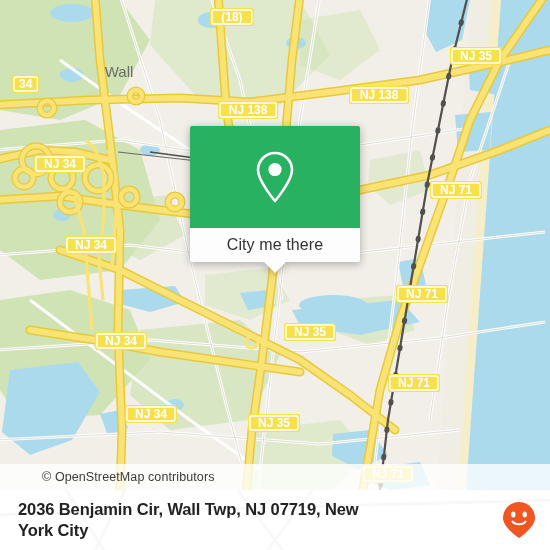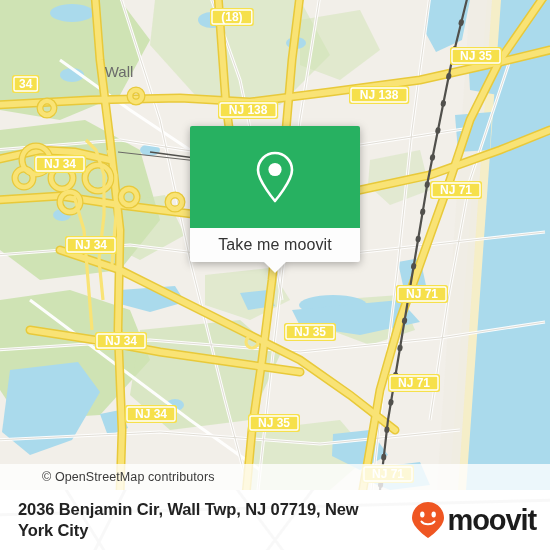--- a/index.html
+++ b/index.html
@@ -296,21 +296,21 @@
     </div>
 
     <div class="callout">
       <div class="callout-top">
         <svg class="pin-icon" width="46" height="56" viewBox="0 0 46 56">
           <path d="M23 4 C13.6 4 6 11.6 6 21 C6 32 23 52 23 52 C23 52 40 32 40 21 C40 11.6 32.4 4 23 4 Z" fill="none" stroke="#ffffff" stroke-width="2.6" stroke-linejoin="round"></path>
           <circle cx="23" cy="20.5" r="6.6" fill="#ffffff"></circle>
         </svg>
       </div>
       <div class="callout-bottom">
-        <span class="label">Take me moovit</span>
+        <span class="label">City me there</span>
         <div class="callout-tail"></div>
       </div>
     </div>
   </div>
 
   <div class="footer">
     <svg class="footer-watermark" width="550" height="60" viewBox="0 0 550 60">
       <g stroke="#8a8a8a" stroke-width="3" fill="none">
         <path d="M60 -10 L110 70"></path>
           <path d="M130 -10 L90 70"></path>
@@ -322,16 +322,15 @@
 
     <div class="footer-address">2036 Benjamin Cir, Wall Twp, NJ 07719, New York City</div>
 
     <div class="brand">
       <svg width="34" height="38" viewBox="0 0 34 38">
         <path d="M17 1 C8.2 1 1 8.2 1 17 C1 26.5 17 37 17 37 C17 37 33 26.5 33 17 C33 8.2 25.8 1 17 1 Z" fill="#ef5622"></path>
         <ellipse cx="11.3" cy="13.5" rx="2.2" ry="2.9" fill="#ffffff"></ellipse>
         <ellipse cx="22.7" cy="13.5" rx="2.2" ry="2.9" fill="#ffffff"></ellipse>
         <path d="M10.5 20.5 C13 24.2 21 24.2 23.5 20.5" stroke="#ffffff" stroke-width="2.1" fill="none" stroke-linecap="round"></path>
       </svg>
-      <span class="brand-name">moovit</span>
     </div>
   </div>
 </div>
 
 </body></html>

